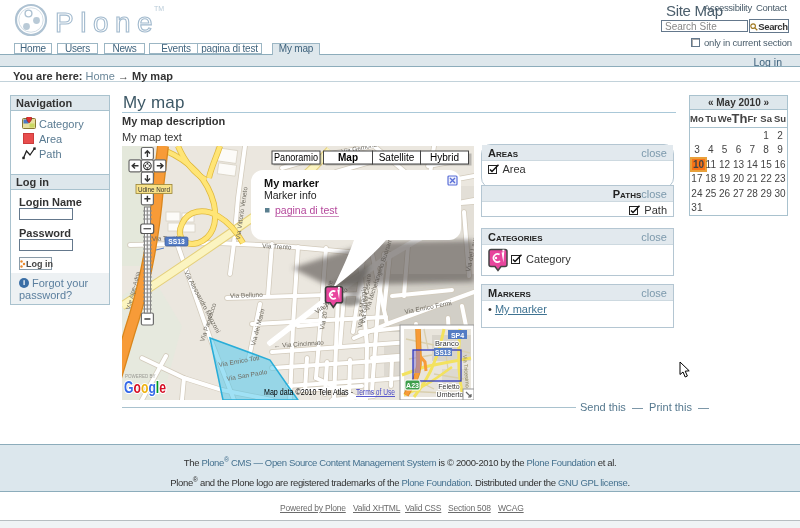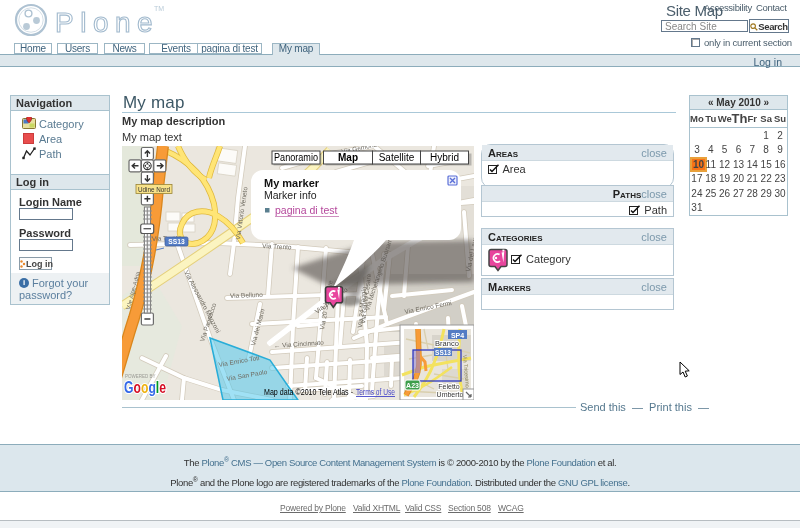--- a/index.html
+++ b/index.html
@@ -50,20 +50,23 @@
 <div class="tab" style="left:57px;  width:41px;">Users</div>
 <div class="tab" style="left:104px; width:41px;">News</div>
 <div class="tab" style="left:149px; width:54px;">Events</div>
 <div class="tab" style="left:197px; width:65px;">pagina di test</div>
 <div class="tab tabsel" style="left:272px; width:48px;">My map</div>
 
 <div class="abs" style="left:0; top:54px; width:800px; height:13px; background:#dee7ec; border-top:1px solid #8cacbb; border-bottom:1px solid #8cacbb;">
   <div style="position:absolute; right:18px; top:1px; color:#3f637d; font-size:10.5px;">Log in</div>
 </div>
 
+<div class="abs" style="left:0; top:67px; width:800px; height:15px; border-bottom:1px solid #c2d2da; background:#fff;">
+  <div style="position:absolute; left:13px; top:3px; font-size:11px;"><b>You are here:</b> <span style="color:#6b8799;">Home</span> <span style="color:#444;">→</span> <b>My map</b></div>
+</div>
 
 <div class="portlet" style="top:95px; height:80px;">
   <div class="phead">Navigation</div>
   <svg class="abs" style="left:11px; top:21px;" width="14" height="13" viewBox="0 0 14 13">
         <rect x="0.5" y="1.5" width="13" height="10" rx="1" fill="#e8e0a0" stroke="#887733" stroke-width="1"></rect>
         <rect x="1.5" y="2.5" width="5" height="4" fill="#4a79c4"></rect>
         <rect x="7.5" y="6.5" width="5" height="4" fill="#c8d860"></rect>
         <path d="M7.5 6 a2.6 2.6 0 1 1 5.2 0 c0 2 -2.6 4.5 -2.6 4.5 s-2.6 -2.5 -2.6 -4.5" fill="#e03030" stroke="#801818" stroke-width="0.6" transform="translate(-3,-4.5)"></path>
       </svg>
   <div class="abs navitem" style="left:28px; top:22px;">Category</div>
@@ -451,22 +454,23 @@
       <circle cx="8" cy="10" r="1.2" fill="#fff"></circle>
       <path d="M13.6,4.6 L16.2,3.9 L15.4,14.4 z" fill="#fff"></path>
       <rect x="14.4" y="1.6" width="2" height="2" fill="#fff"></rect>
     </svg>
     <svg width="12" height="10" viewBox="0 0 12 10" style="vertical-align:-1px;">
           <rect x="0.5" y="1.5" width="8" height="8" fill="#fff" stroke="#222" stroke-width="1"></rect>
           <polyline points="2,5.5 4,7.5 10.5,0.8" fill="none" stroke="#111" stroke-width="1.5"></polyline>
         </svg> Category
   </div>
 </div>
-<div class="box" style="top:278px; height:32px;">
+<div class="box" style="top:284px; height:44px;">
   <div class="boxhead">Markers<span class="close">close</span></div>
+  <div style="padding:2px 6px;">•&nbsp;<a href="#" style="color:#3f7392; text-decoration:underline;">My marker</a></div>
 </div>
 
 <div class="cal">
   <div style="background:#dee7ec; border-bottom:1px solid #a9c2ce; text-align:center; font-weight:bold; padding:1px 0;">« May 2010 »</div>
   <table>
     <tbody>
           <tr style="border-bottom:1px solid #a9c2ce;">
             <th style="font-size:9.5px;">Mo</th>
             <th style="font-size:9.5px;">Tu</th>
             <th style="font-size:9.5px;">We</th>

